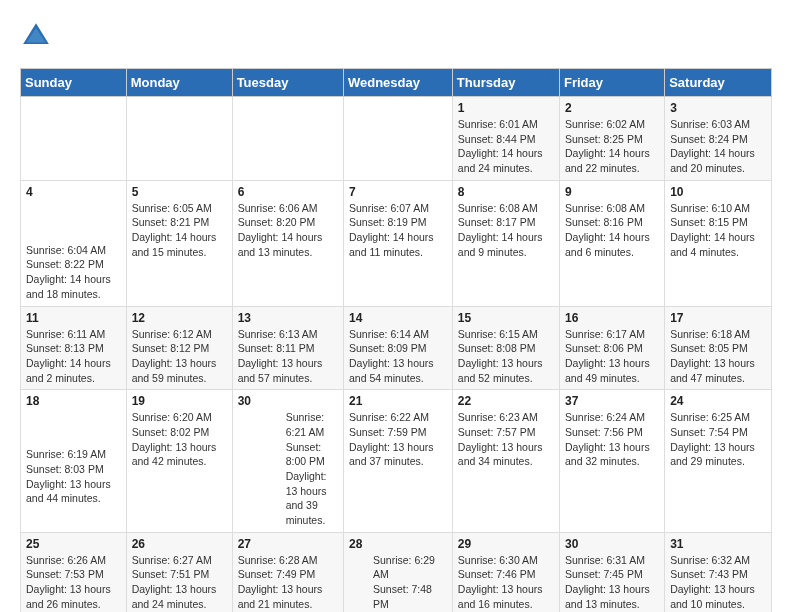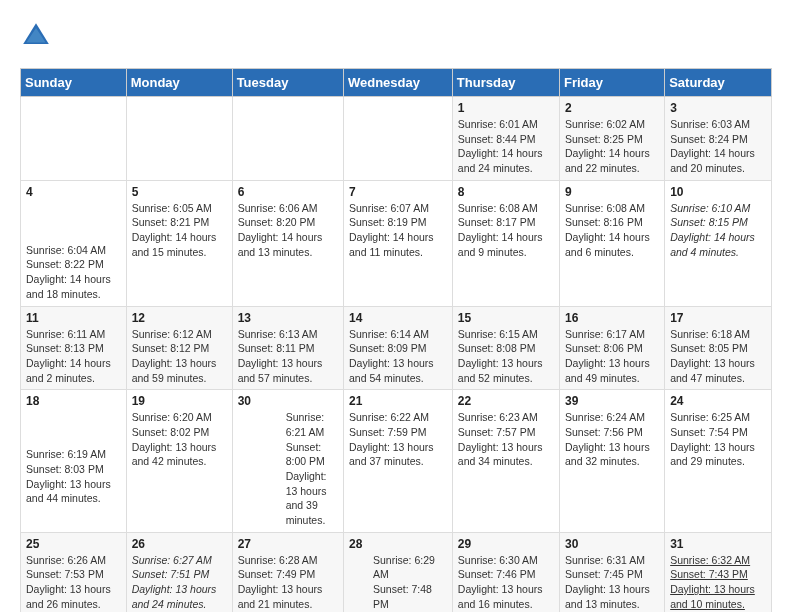--- a/index.html
+++ b/index.html
@@ -195,21 +195,21 @@
         </td>
         <td>
           <div class="day-num">9</div>
           <div class="day-info" style="white-space: pre-line;">Sunrise: 6:08 AM
 Sunset: 8:16 PM
 Daylight: 14 hours
 and 6 minutes.</div>
         </td>
         <td>
           <div class="day-num">10</div>
-          <div class="day-info" style="white-space: pre-line; font-style: italic;">Sunrise: 6:10 AM
+          <div class="day-info" style="white-space: pre-line;">Sunrise: 6:10 AM
 Sunset: 8:15 PM
 Daylight: 14 hours
 and 4 minutes.</div>
         </td>
       </tr>
       <tr>
         <td>
           <div class="day-num">11</div>
           <div class="day-info" style="white-space: pre-line;">Sunrise: 6:11 AM
 Sunset: 8:13 PM
@@ -289,21 +289,21 @@
 and 37 minutes.</div>
         </td>
         <td>
           <div class="day-num">22</div>
           <div class="day-info" style="white-space: pre-line;">Sunrise: 6:23 AM
 Sunset: 7:57 PM
 Daylight: 13 hours
 and 34 minutes.</div>
         </td>
         <td>
-          <div class="day-num">39</div>
+          <div class="day-num">37</div>
           <div class="day-info" style="white-space: pre-line;">Sunrise: 6:24 AM
 Sunset: 7:56 PM
 Daylight: 13 hours
 and 32 minutes.</div>
         </td>
         <td>
           <div class="day-num">24</div>
           <div class="day-info" style="white-space: pre-line;">Sunrise: 6:25 AM
 Sunset: 7:54 PM
 Daylight: 13 hours
@@ -313,21 +313,21 @@
       <tr>
         <td>
           <div class="day-num">25</div>
           <div class="day-info" style="white-space: pre-line;">Sunrise: 6:26 AM
 Sunset: 7:53 PM
 Daylight: 13 hours
 and 26 minutes.</div>
         </td>
         <td>
           <div class="day-num">26</div>
-          <div class="day-info" style="white-space: pre-line; font-style: italic;">Sunrise: 6:27 AM
+          <div class="day-info" style="white-space: pre-line;">Sunrise: 6:27 AM
 Sunset: 7:51 PM
 Daylight: 13 hours
 and 24 minutes.</div>
         </td>
         <td>
           <div class="day-num">27</div>
           <div class="day-info" style="white-space: pre-line;">Sunrise: 6:28 AM
 Sunset: 7:49 PM
 Daylight: 13 hours
 and 21 minutes.</div>
@@ -348,20 +348,20 @@
         </td>
         <td>
           <div class="day-num">30</div>
           <div class="day-info" style="white-space: pre-line;">Sunrise: 6:31 AM
 Sunset: 7:45 PM
 Daylight: 13 hours
 and 13 minutes.</div>
         </td>
         <td>
           <div class="day-num">31</div>
-          <div class="day-info" style="white-space: pre-line; text-decoration: underline;">Sunrise: 6:32 AM
+          <div class="day-info" style="white-space: pre-line;">Sunrise: 6:32 AM
 Sunset: 7:43 PM
 Daylight: 13 hours
 and 10 minutes.</div>
         </td>
       </tr>
     </tbody>
 </table>
 
 </body></html>

